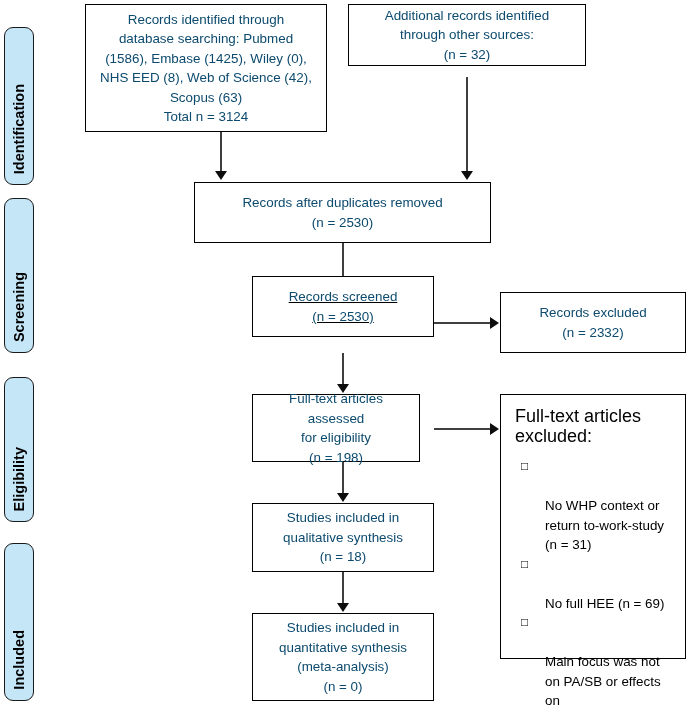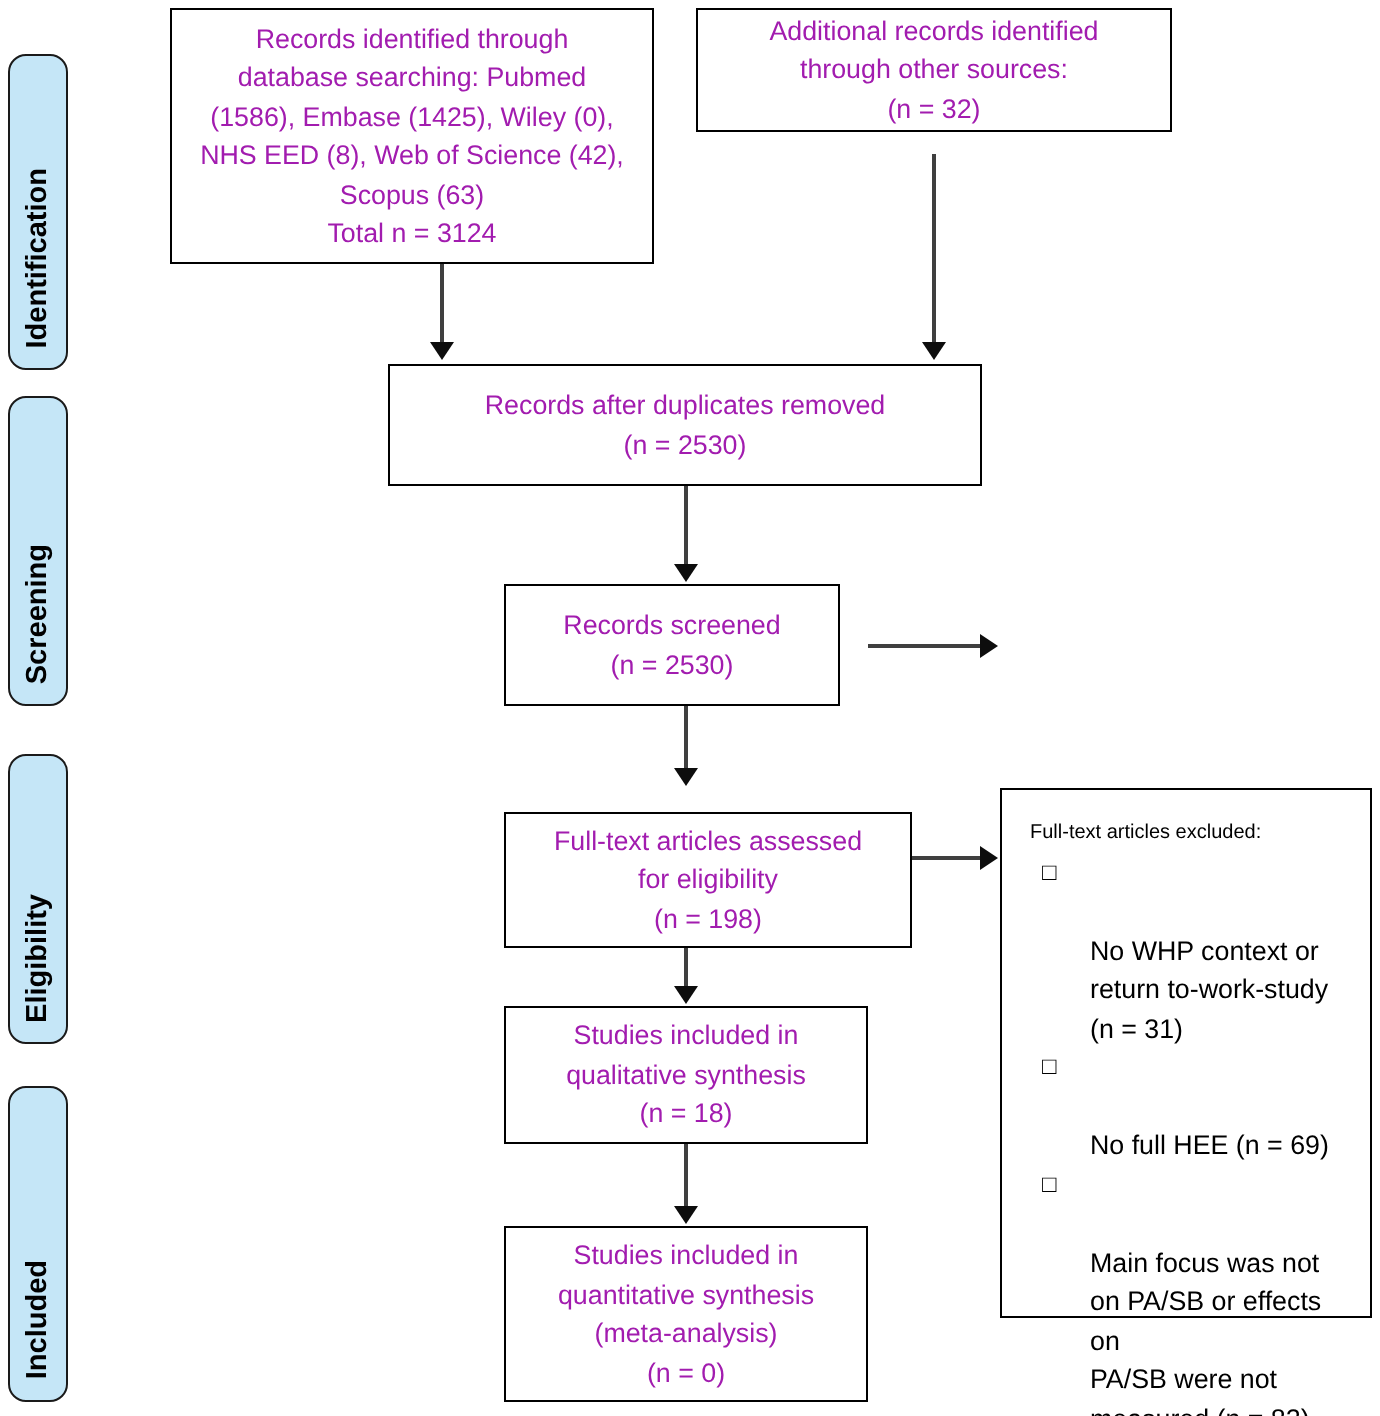--- a/index.html
+++ b/index.html
@@ -51,37 +51,37 @@
     border: 1.3px solid #000000;
     background: #ffffff;
     display: flex;
     align-items: center;
     justify-content: center;
   }
   .flow-box .box-text {
     text-align: center;
     font-size: 13.4px;
     line-height: 19.5px;
-    color: #a21caf;
+    color: #0c4a6e;
     white-space: pre-line;
     padding: 0 6px;
   }
 
   
   .list-box {
     position: absolute;
     box-sizing: border-box;
     border: 1.3px solid #000000;
     background: #ffffff;
     padding: 12px 8px 8px 14px;
   }
   .list-title {
-    font-size: 10px;
-    line-height: 19.5px;
-    margin-bottom: 0;
+    font-size: 18px;
+    line-height: 19.5px;
+    margin-bottom: 11px;
     white-space: pre-line;
   }
   .excl-list {
     list-style: none;
     margin: 0;
     padding: 0;
   }
   .excl-item {
     position: relative;
     padding-left: 30px;
@@ -181,27 +181,31 @@
     <div class="box-text">Additional records identified
 through other sources:
 (n = 32)</div>
   </div>
 
   <div class="flow-box" style="left:194px; top:182px; width:297px; height:61px;align-items:center;">
     <div class="box-text">Records after duplicates removed
 (n = 2530)</div>
   </div>
 
-  <div class="flow-box" style="left:252px; top:292px; width:168px; height:61px;">
+  <div class="flow-box" style="left:252px; top:276px; width:182px; height:61px;text-decoration:underline;">
     <div class="box-text">Records screened
 (n = 2530)</div>
   </div>
 
-
-  <div class="flow-box" style="left:252px; top:394px; width:204px; height:68px;margin-top:12px;">
+  <div class="flow-box" style="left:500px; top:292px; width:186px; height:61px;">
+    <div class="box-text">Records excluded
+(n = 2332)</div>
+  </div>
+
+  <div class="flow-box" style="left:252px; top:394px; width:168px; height:68px;">
     <div class="box-text">Full-text articles assessed
 for eligibility
 (n = 198)</div>
   </div>
 
   <div class="flow-box" style="left:252px; top:503px; width:182px; height:69px;">
     <div class="box-text">Studies included in
 qualitative synthesis
 (n = 18)</div>
   </div>

